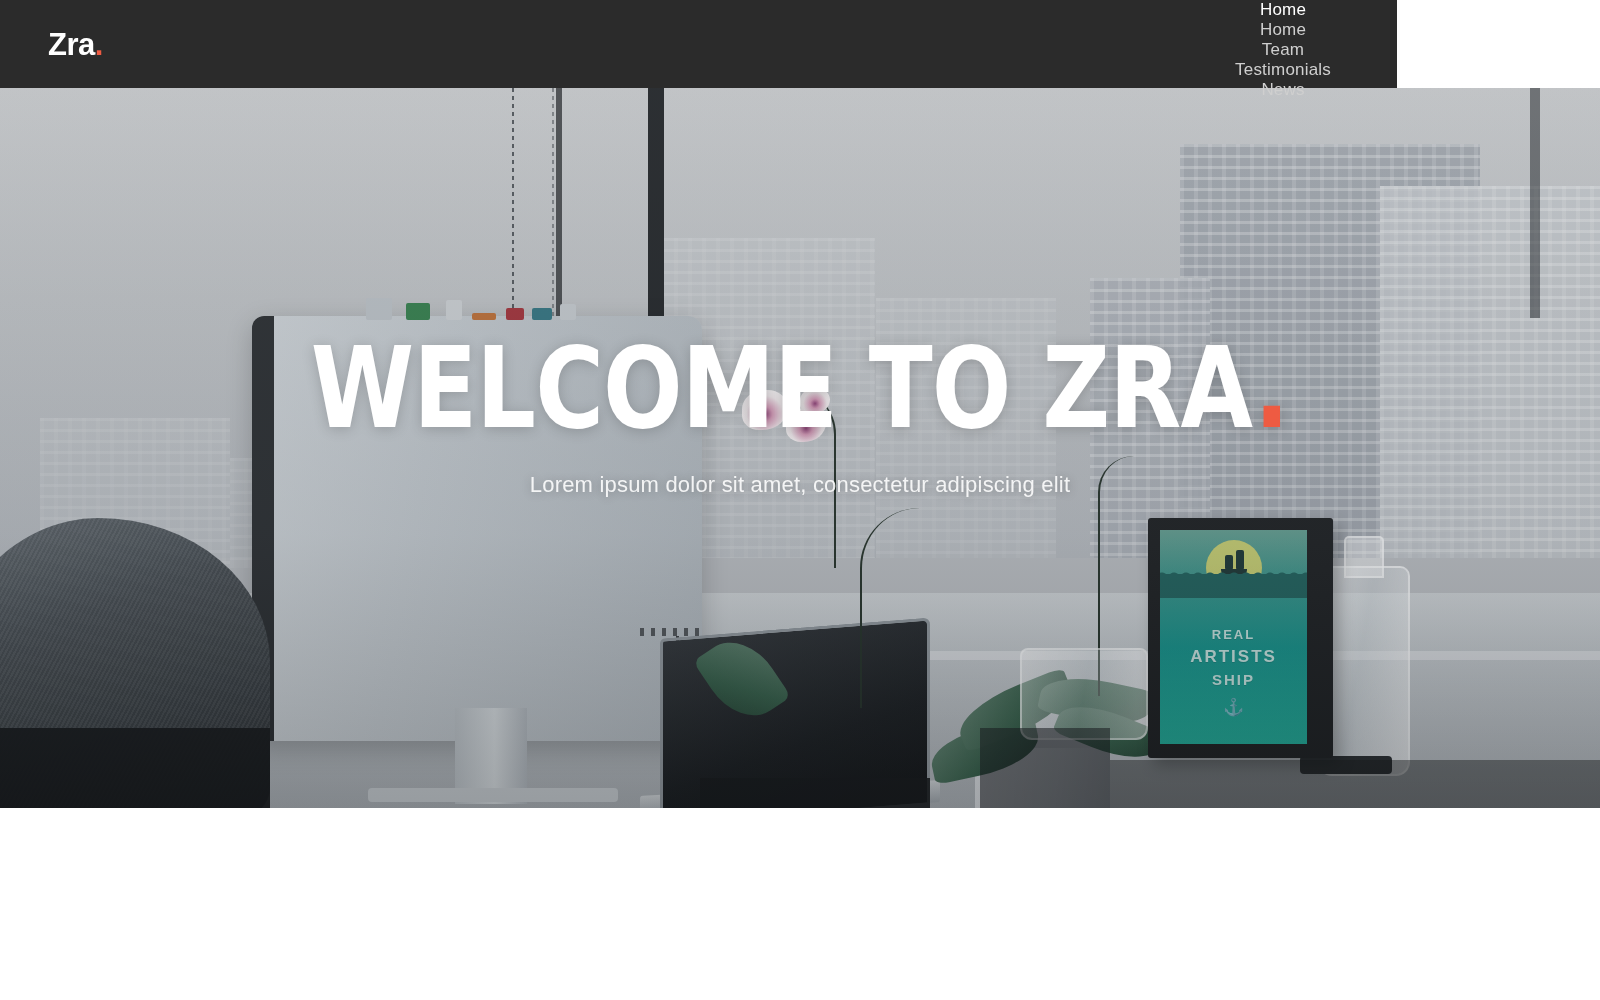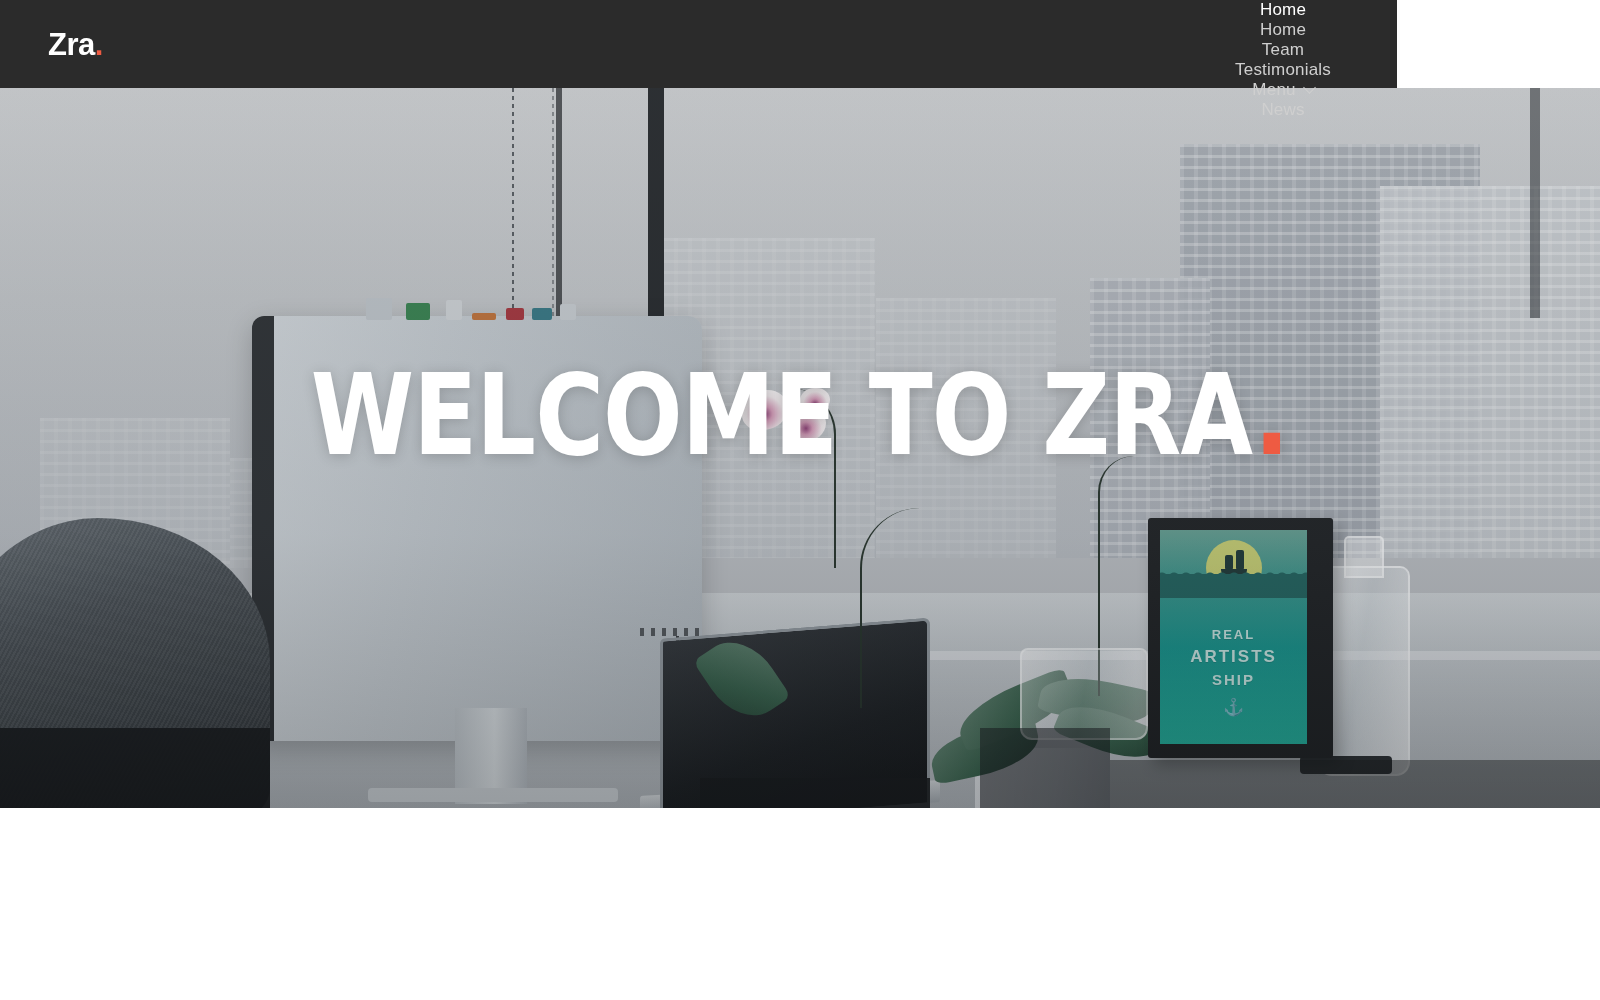--- a/index.html
+++ b/index.html
@@ -359,24 +359,20 @@
 
     <div class="nav-item">
       <span>Team</span>
     </div>
 
     <div class="nav-item">
       <span>Testimonials</span>
     </div>
 
 
-    <div class="nav-item">
-      <span>Menu</span>
-      <span class="chevron-down"></span>
-    </div>
 
     <div class="nav-item">
       <span>News</span>
     </div>
 
   </nav>
 </header>
 
 <section class="hero">
 
@@ -480,17 +476,18 @@
     <div class="fg-dark" style="left:0;top:640px;width:270px;height:80px;opacity:.95;"></div>
     <div class="fg-dark" style="left:700px;top:690px;width:230px;height:30px;opacity:.9;"></div>
     <div class="fg-dark" style="left:980px;top:640px;width:130px;height:80px;opacity:.55;"></div>
     <div class="fg-dark" style="left:1110px;top:672px;width:490px;height:48px;opacity:.45;"></div>
 
     <div class="photo-wash"></div>
   </div>
 
   <div class="hero-content">
     <h1 class="hero-title"><span>Welcome to Zra</span><span class="dot">.</span></h1>
+    <p class="hero-sub">Lorem ipsum dolor sit amet, consectetur adipiscing elit</p>
   </div>
 
 </section>
 
 <section class="content-section"></section>
 
 </body></html>

